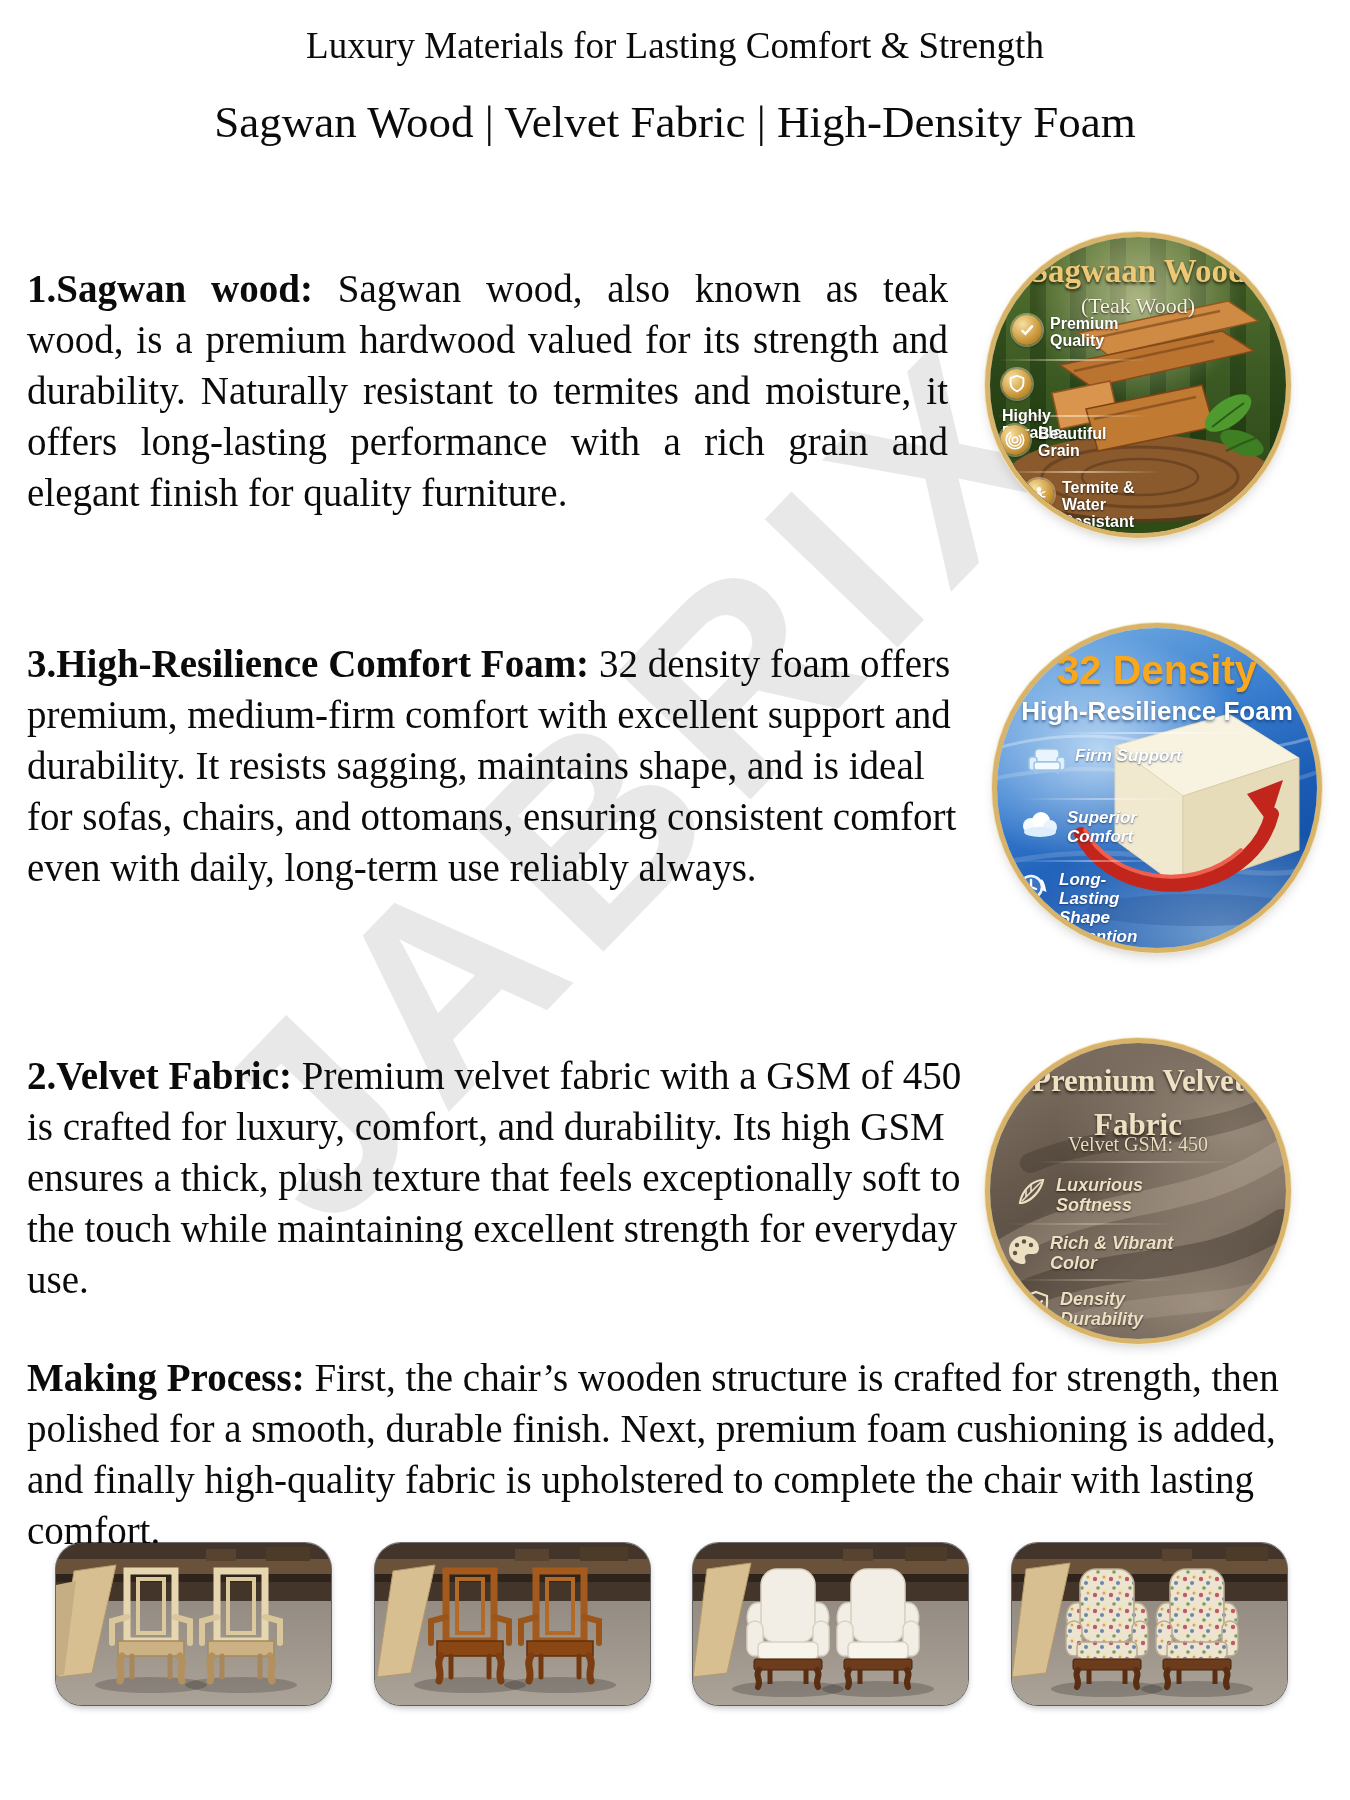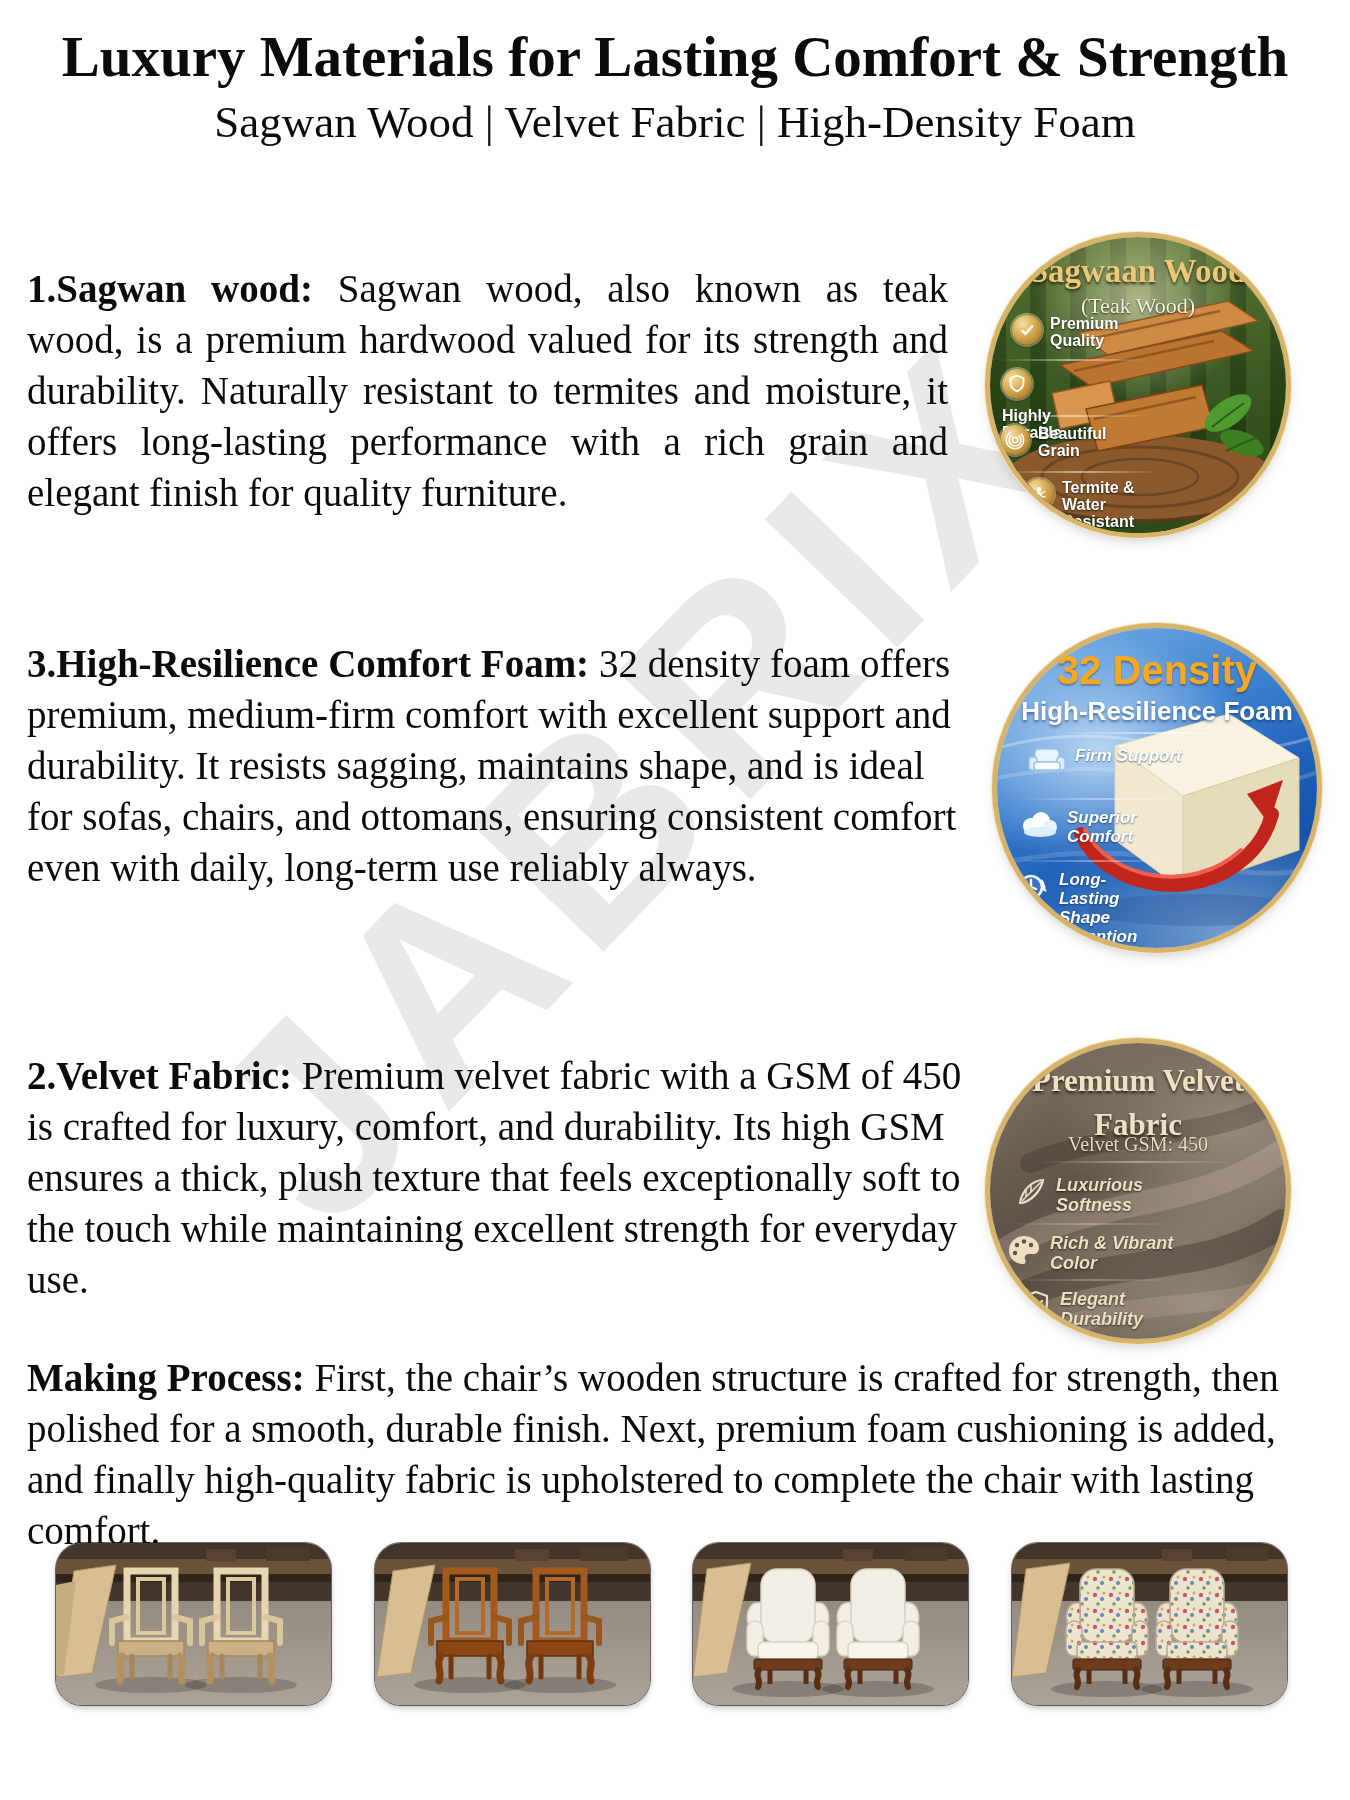--- a/index.html
+++ b/index.html
@@ -5,21 +5,21 @@
   html,body{margin:0;padding:0;background:#fff;}
   .page{position:relative;width:1350px;height:1800px;background:#ffffff;overflow:hidden;
         font-family:"Liberation Serif",serif;color:#0b0b0b;}
   
   .watermark{position:absolute;left:-90px;top:640px;width:1460px;height:280px;line-height:280px;
              text-align:center;font-family:"Liberation Sans",sans-serif;font-weight:bold;
              font-size:268px;letter-spacing:18px;color:rgba(0,0,0,0.09);
              transform:rotate(-46deg);z-index:0;user-select:none;}
   
   .title{position:absolute;top:24px;left:0;width:100%;text-align:center;z-index:1;
-         font-weight:bold;font-size:57px;margin:0;}
+         font-weight:normal;font-size:37px;margin:0;}
   .subtitle{position:absolute;top:96px;left:0;width:100%;text-align:center;z-index:1;
             font-size:45px;}
   
   .para{position:absolute;z-index:1;margin:0;font-size:39px;line-height:51px;}
   .para b{font-weight:bold;}
   .justify{text-align:justify;}
   .sec1{left:27px;top:263px;width:921px;}
   .sec3{left:27px;top:638px;width:940px;}
   .sec2{left:27px;top:1050px;width:940px;}
   .making{left:27px;top:1352px;width:1305px;}
@@ -244,21 +244,21 @@
       <span class="lbl">Rich &amp; Vibrant Color</span>
     </div>
     <div class="sep" style="left:26px;top:236px;width:160px;background:linear-gradient(90deg,rgba(235,220,190,0),rgba(235,220,190,.35),rgba(235,220,190,0));"></div>
     <div class="frow" style="left:30px;top:246px;">
       <span class="ic">
         <svg width="32" height="34" viewBox="0 0 32 34">
             <path d="M16,3 l11,4 V15 c0,8 -7,13 -11,15 c-4,-2 -11,-7 -11,-15 V7 Z" fill="none" stroke="#ecdfc2" stroke-width="2.2"></path>
             <path d="M11,16 l3.5,3.5 L22,12" fill="none" stroke="#ecdfc2" stroke-width="2.4" stroke-linecap="round"></path>
           </svg>
       </span>
-      <span class="lbl">Elegant Durability</span>
+      <span class="lbl">Density Durability</span>
     </div>
   </div>
 
   <p class="para making"><b>Making Process:</b>
   <span>First, the chair’s wooden structure is crafted for strength, then polished for a smooth, durable finish. Next, premium foam cushioning is added, and finally high-quality fabric is upholstered to complete the chair with lasting comfort.</span></p>
 
   <div class="panel p1">
     <svg width="275" height="162" viewBox="0 0 275 162">
       <rect width="275" height="162" fill="#a29a90"></rect>
       <rect width="275" height="58" fill="#43352a"></rect>

